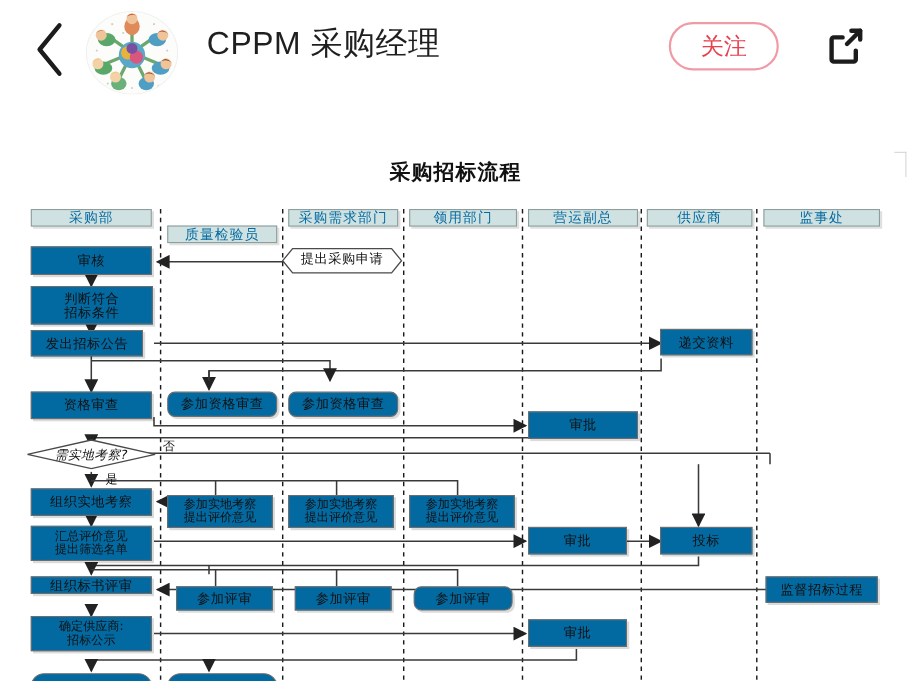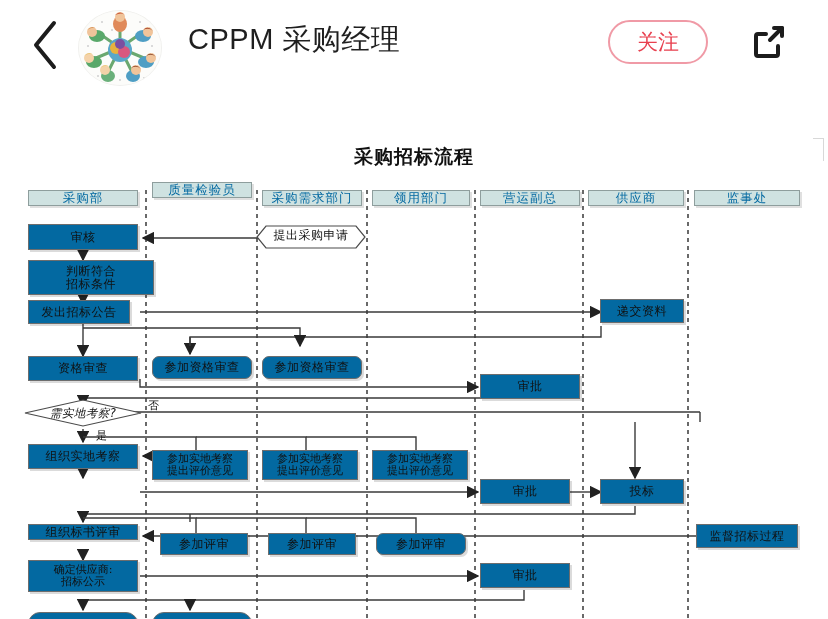--- a/index.html
+++ b/index.html
@@ -291,32 +291,32 @@
         <path d="M83 426 L196 426 L196 441"></path>
         <path d="M196 426 L306 426 L306 441"></path>
         <path d="M306 426 L416 426 L416 441"></path>
 
         <path d="M524 498 L524 508 L83 508 L83 518" marker-end="url(#ar)"></path>
         <path d="M190 508 L190 518" marker-end="url(#ar)"></path>
       </g>
     </svg>
 
     <div class="lane-head" style="left:28px;  top:98px; width:110px;">采购部</div>
-    <div class="lane-head" style="left:152px; top:90px; width:100px;">质量检验员</div>
+    <div class="lane-head" style="left:152px; top:113px; width:100px;">质量检验员</div>
     <div class="lane-head" style="left:262px; top:98px; width:100px;">采购需求部门</div>
     <div class="lane-head" style="left:372px; top:98px; width:98px;">领用部门</div>
     <div class="lane-head" style="left:480px; top:98px; width:100px;">营运副总</div>
     <div class="lane-head" style="left:588px; top:98px; width:96px;">供应商</div>
     <div class="lane-head" style="left:694px; top:98px; width:106px;">监事处</div>
 
     <div class="node" style="left:28px; top:132px; width:110px; height:26px;">
       <span>审核</span>
     </div>
 
-    <div class="node" style="left:28px; top:168px; width:126px; height:35px; flex-direction:column;">
+    <div class="node" style="left:28px; top:168px; width:111px; height:35px; flex-direction:column;">
       <span>判断符合</span>
       <span>招标条件</span>
     </div>
 
     <div class="node" style="left:28px; top:208px; width:102px; height:24px;">
       <span>发出招标公告</span>
     </div>
 
     <div class="node" style="left:28px; top:264px; width:110px; height:25px;">
       <span>资格审查</span>
@@ -328,20 +328,24 @@
       </svg>
       <span style="position:relative;font-size:11.5px;">需实地考察?</span>
     </div>
     <div class="lane-label" style="left:148px; top:306px;">否</div>
     <div class="lane-label" style="left:96px;  top:336px;">是</div>
 
     <div class="node" style="left:28px; top:352px; width:110px; height:25px;">
       <span>组织实地考察</span>
     </div>
 
+    <div class="node small" style="left:28px; top:386px; width:110px; height:32px; flex-direction:column;">
+      <span>汇总评价意见</span>
+      <span>提出筛选名单</span>
+    </div>
 
     <div class="node" style="left:28px; top:432px; width:110px; height:16px;">
       <span>组织标书评审</span>
     </div>
 
     <div class="node small" style="left:28px; top:468px; width:110px; height:32px; flex-direction:column;">
       <span>确定供应商:</span>
       <span>招标公示</span>
     </div>
 

